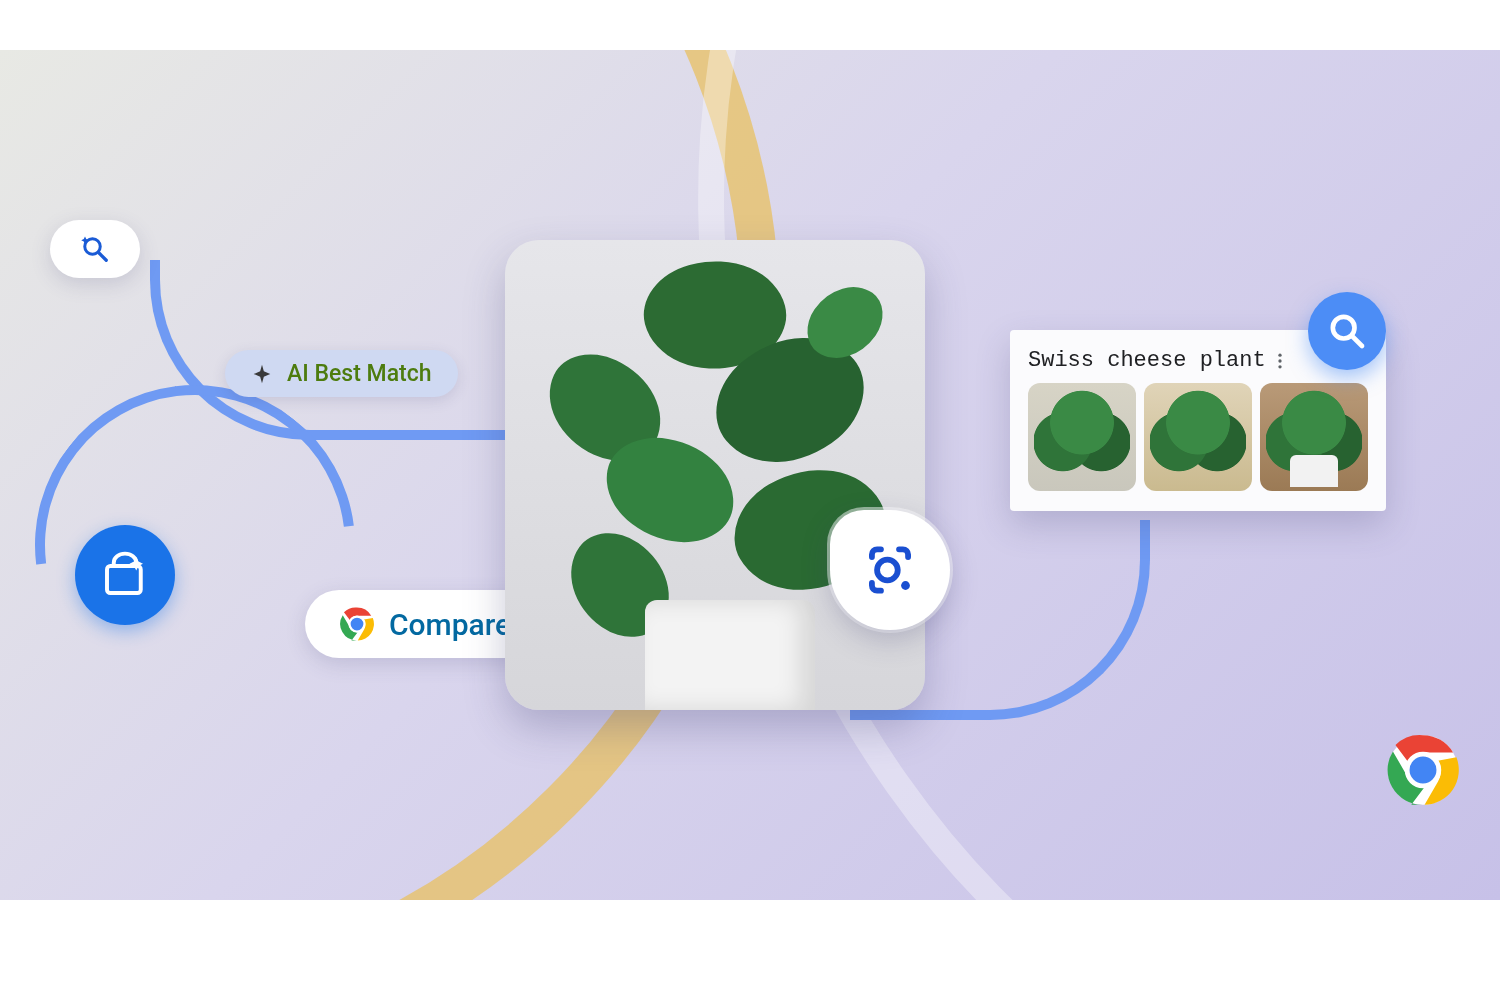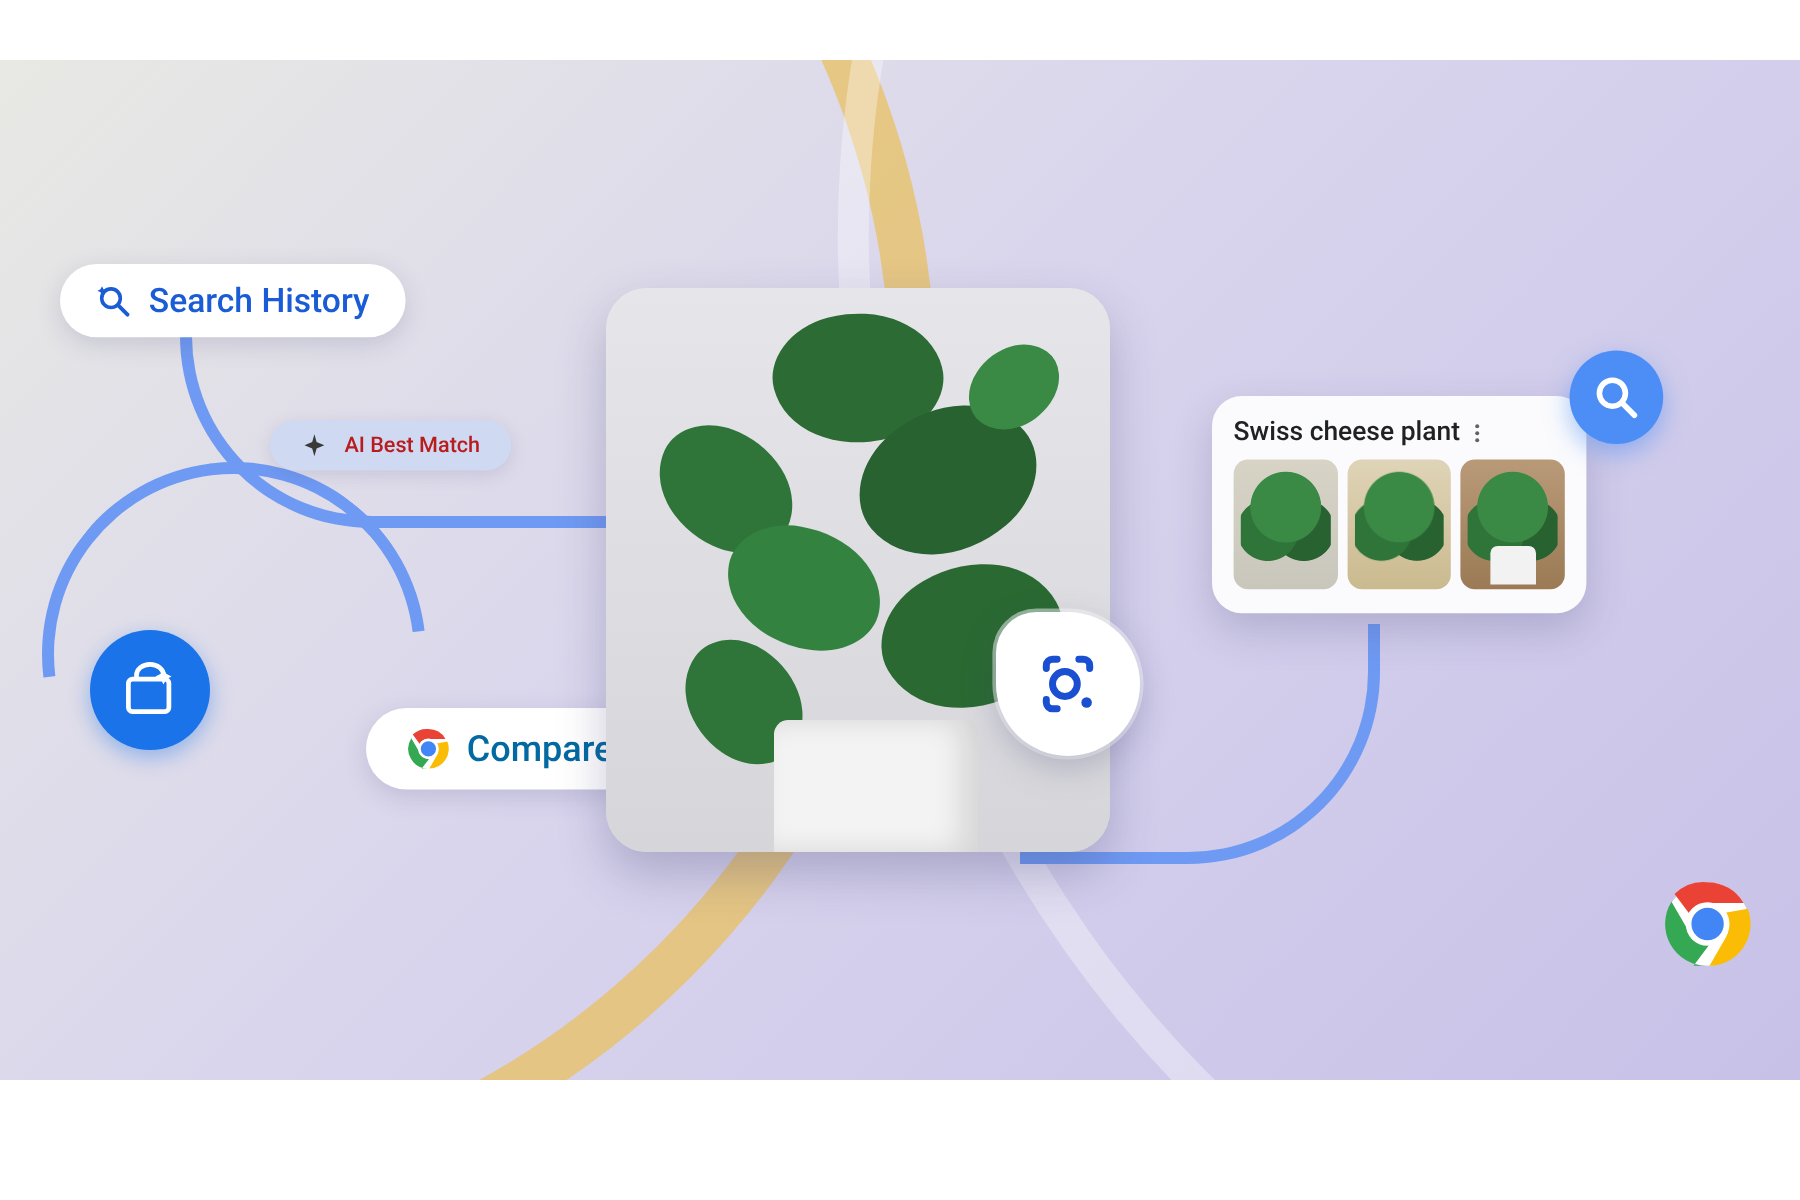--- a/index.html
+++ b/index.html
@@ -74,22 +74,22 @@
     border-radius: 999px;
     padding: 14px 30px;
     box-shadow: 0 6px 20px rgba(70,70,120,0.18);
     font-size: 28px;
     font-weight: 500;
   }
   .pill.blue-text { color: #1a5bd6; }
   .pill.soft {
     background: #cfd9f2;
     box-shadow: 0 4px 14px rgba(70,70,120,0.15);
-    color: #b91c1c;
-    font-size: 18px;
+    color: #4d7c0f;
+    font-size: 23px;
     padding: 10px 26px;
     text-align: center;
   }
 
   .search-history { left: 50px; top: 170px; }
   .ai-best-match  { left: 225px; top: 300px; }
   .compare-pill   { left: 305px; top: 540px; background:#fff; color:#0369a1; font-size:30px; padding:16px 34px;}
 
   
   .feature-circle {
@@ -141,25 +141,26 @@
     background:#fff;
     border-radius: 34px 50% 50% 50%;
     box-shadow: 0 10px 28px rgba(60,60,110,0.25), 0 0 0 3px rgba(255,255,255,0.5);
     display:flex; align-items:center; justify-content:center;
   }
 
   
   .result-card {
     position:absolute;
     left: 1010px; top: 280px;
-    width: 312px;
+    width: 376px;
     background:#fbfbfd;
-    border-radius: 25px;
+    border-radius: 4px;
     box-shadow: 0 14px 34px rgba(60,60,110,0.22);
     padding: 18px 18px 20px 18px;
+    font-family: Liberation Mono, monospace;
   }
   .result-title {
     font-size: 22px; color:#202124; font-weight:500;
     margin-bottom: 4px;
     display:flex; align-items:center; gap:6px;
   }
   .result-thumbs { display:flex; gap:8px; margin-top:10px; }
   .thumb {
     flex:1; height:108px; border-radius:12px; overflow:hidden;
     background: linear-gradient(180deg,#d7d4c6,#c9c7bc);
@@ -209,21 +210,20 @@
   <div class="blue-line3"></div>
 
   <div class="pill blue-text search-history">
     <span>
       <svg width="30" height="30" viewBox="0 0 24 24" fill="none">
         <circle cx="10" cy="10" r="6.2" stroke="#1a5bd6" stroke-width="2.4"></circle>
         <line x1="15" y1="15" x2="21" y2="21" stroke="#1a5bd6" stroke-width="2.6" stroke-linecap="round"></line>
         <path d="M4 2 L5 4 L7 5 L5 6 L4 8 L3 6 L1 5 L3 4 Z" fill="#1a5bd6"></path>
       </svg>
     </span>
-    <span>Search History</span>
   </div>
 
   <div class="pill soft ai-best-match">
     <span>
       <svg width="22" height="22" viewBox="0 0 24 24">
         <path d="M12 2 L14 9 L21 12 L14 15 L12 22 L10 15 L3 12 L10 9 Z" fill="#3a3a3a"></path>
       </svg>
     </span>
     <span>AI Best Match</span>
   </div>

